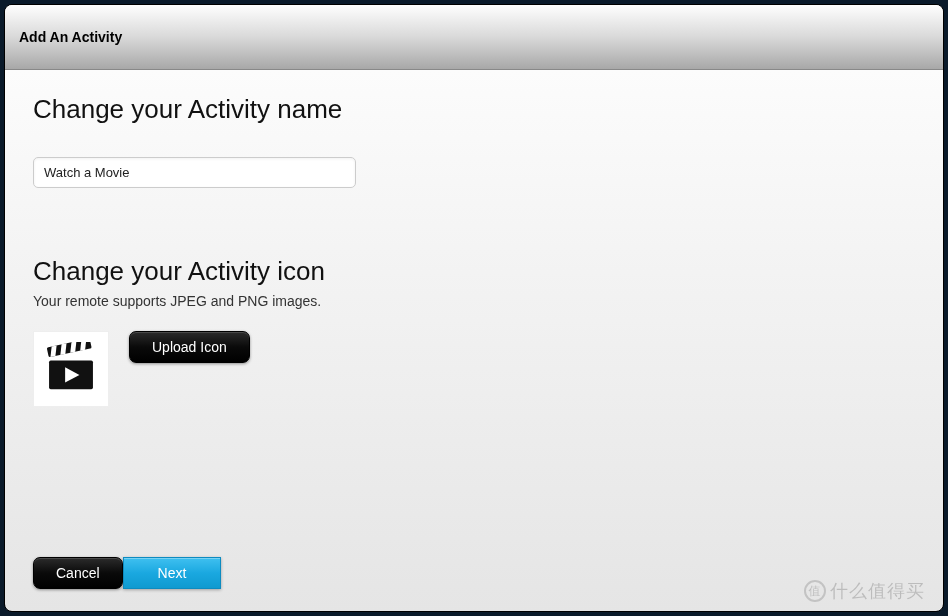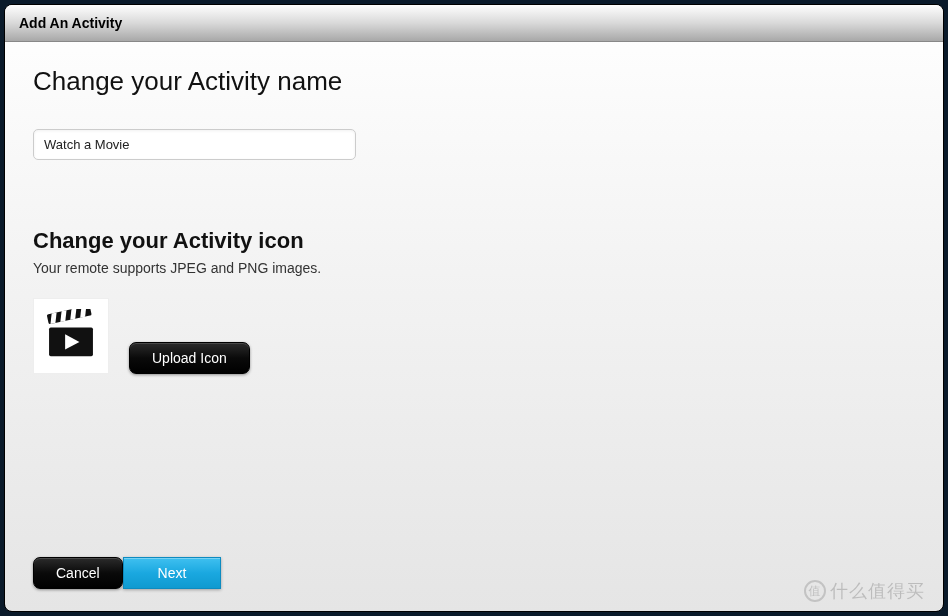--- a/index.html
+++ b/index.html
@@ -20,41 +20,41 @@
       border: 1px solid #000;
       border-radius: 8px;
       overflow: hidden;
       position: relative;
       display: flex;
       flex-direction: column;
     }
     .titlebar {
       background: linear-gradient(to bottom, #fefefe 0%, #d9d9d9 50%, #a8a8a8 100%);
       border-bottom: 1px solid #888;
-      padding: 9px 14px;
+      padding: 23px 14px;
     }
     .titlebar-text {
       font-weight: bold;
       font-size: 14px;
       color: #000;
     }
     .content {
       flex: 1;
       padding: 24px 20px 20px 28px;
       position: relative;
     }
     .heading {
       font-size: 26px;
       font-weight: normal;
       color: #111;
       margin-bottom: 32px;
     }
     .heading2 {
-      font-size: 22px;
-      font-weight: bold;
+      font-size: 26px;
+      font-weight: normal;
       color: #111;
       margin-top: 68px;
       margin-bottom: 6px;
     }
     .subtext {
       font-size: 14px;
       color: #333;
       margin-bottom: 22px;
     }
     .input-field {
@@ -62,21 +62,21 @@
       padding: 7px 10px;
       font-size: 13px;
       color: #222;
       border: 1px solid #ccc;
       border-radius: 5px;
       background: #fff;
       box-shadow: inset 0 1px 3px rgba(0,0,0,0.06);
     }
     .icon-row {
       display: flex;
-      align-items: flex-end;
+      align-items: flex-start;
       gap: 20px;
     }
     .icon-preview {
       width: 76px;
       height: 76px;
       background: #fff;
       display: flex;
       align-items: center;
       justify-content: center;
       border: 1px solid #eee;

